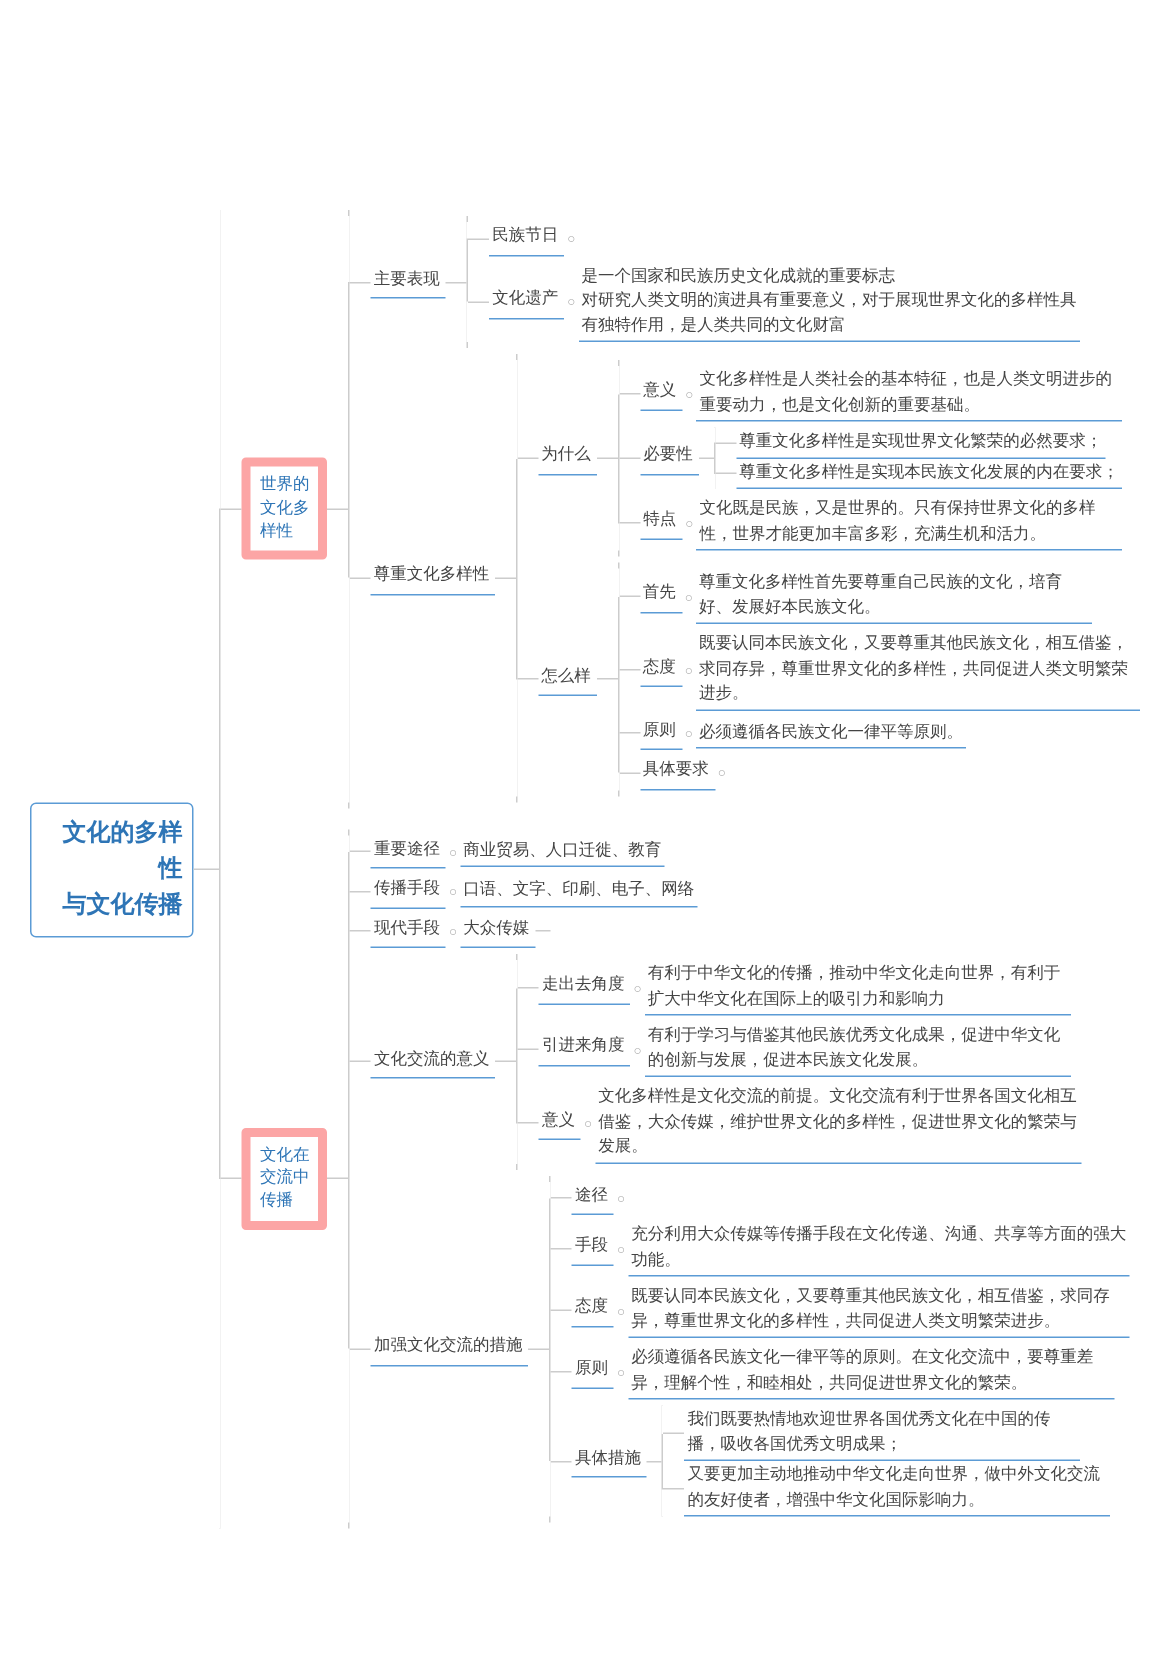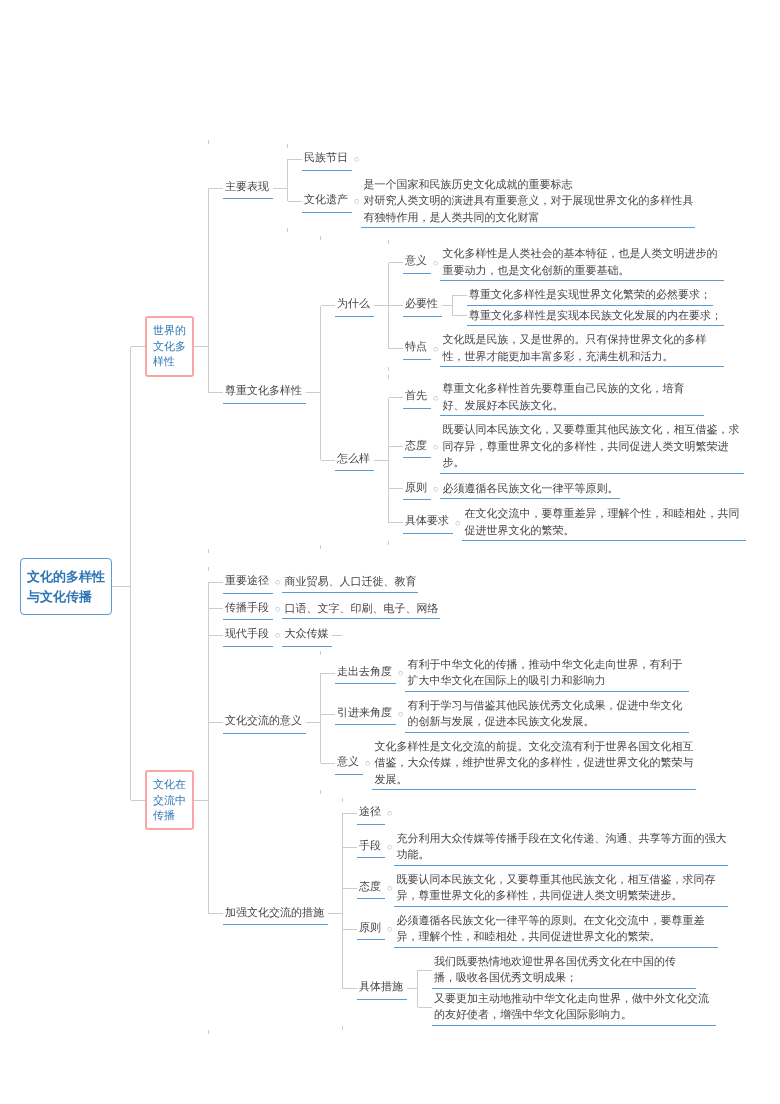--- a/index.html
+++ b/index.html
@@ -1,26 +1,26 @@
 <!DOCTYPE html>
 <html><head>
 <meta charset="utf-8">
 <style>
 body{font-family:"Microsoft YaHei",Arial,sans-serif;font-size:11px;color:#333;background:#fff;margin:0;padding:20px}
 .container{width:740px;margin:0 auto;position:relative;padding-top:120px}
 ul{list-style:none;margin:0;padding:0}
 .root{display:flex;align-items:center}
-.root-box{border:1.5px solid #5b9bd5;border-radius:4px;padding:8px 6px;color:#2e75b6;font-size:13px;font-weight:bold;text-align:left;line-height:1.5;min-width:60px}
+.root-box{border:1.5px solid #5b9bd5;border-radius:4px;padding:8px 6px;color:#2e75b6;font-size:16px;font-weight:bold;text-align:right;line-height:1.5;min-width:60px}
 .children{border-left:1px solid #ccc;padding-left:0}
 .children>li{display:flex;align-items:center;position:relative}
 .children>li::before{content:"";width:14px;border-top:1px solid #ccc;flex-shrink:0}
 .children>li:first-child::after{content:"";position:absolute;left:-1px;top:0;width:1px;height:50%;background:#fff}
 .children>li:last-child::after{content:"";position:absolute;left:-1px;bottom:0;width:1px;height:50%;background:#fff}
 .children>li:only-child::after{content:"";position:absolute;left:-1px;top:0;bottom:0;width:1px;background:#fff}
-.l2-box{border:2px solid #fca5a5;border-radius:3px;padding:5px 6px;color:#2e75b6;font-size:11px;line-height:1.4;text-align:left;flex-shrink:0}
+.l2-box{border:6px solid #fca5a5;border-radius:3px;padding:5px 6px;color:#2e75b6;font-size:11px;line-height:1.4;text-align:left;flex-shrink:0}
 .label{border-bottom:1px solid #5b9bd5;padding:1px 4px 4px 2px;color:#444;font-size:11px;line-height:1.5;white-space:nowrap;flex-shrink:0}
 .leaf{border-bottom:1px solid #5b9bd5;padding:1px 2px 2px 2px;color:#444;font-size:11px;line-height:1.5;max-width:330px}
 .dot{color:#aaa;margin:0 2px;flex-shrink:0;font-size:9px}
 .vspace{margin-top:4px;margin-bottom:4px}
 </style>
 </head>
 <body>
 
 <div class="container">
 <div class="root">
@@ -98,21 +98,20 @@
                       <span class="leaf" style="max-width:300px">既要认同本民族文化，又要尊重其他民族文化，相互借鉴，求同存异，尊重世界文化的多样性，共同促进人类文明繁荣进步。</span>
                     </li>
         <li class="vspace">
                       <span class="label">原则</span>
                       <span class="dot">○</span>
                       <span class="leaf">必须遵循各民族文化一律平等原则。</span>
                     </li>
         <li class="vspace">
                       <span class="label">具体要求</span>
                       <span class="dot">○</span>
-                      <span class="leaf" style="max-width:280px">在文化交流中，要尊重差异，理解个性，和睦相处，共同促进世界文化的繁荣。</span>
                     </li>
        </ul>
       </li>
      </ul>
     </li>
    </ul>
   </li>
 
   <li style="margin-top:14px">
    <div class="l2-box" style="white-space:pre-line">文化在

